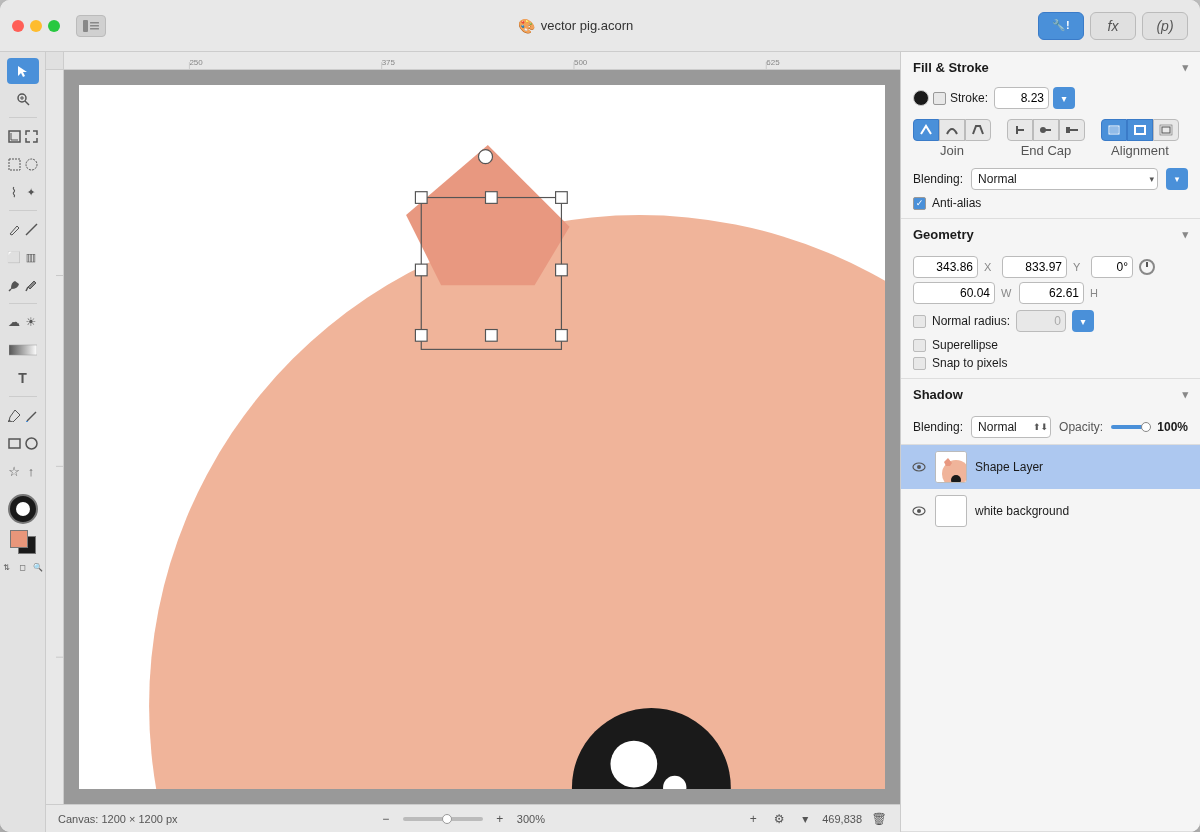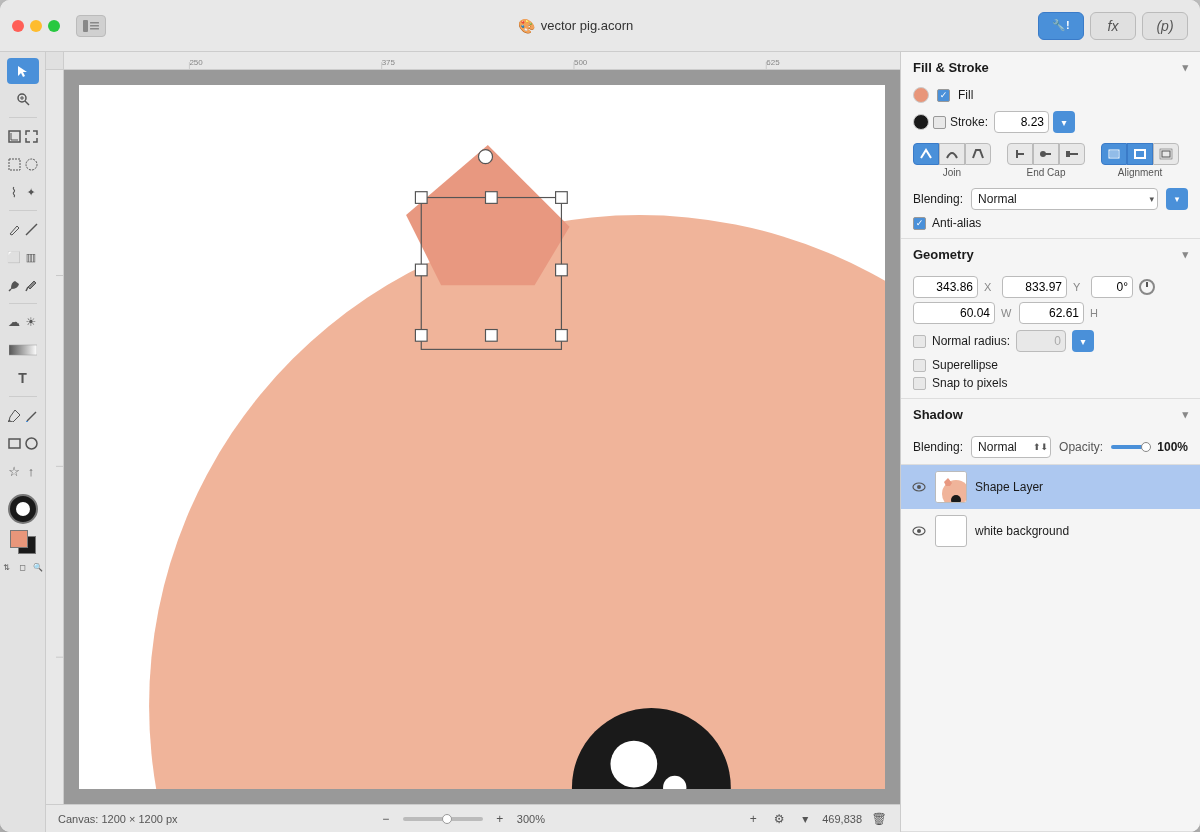--- a/index.html
+++ b/index.html
@@ -360,21 +360,21 @@
       align-items: center;
       justify-content: center;
       font-size: 10px;
       cursor: pointer;
     }
     .cap-btn:first-child { border-radius: 4px 0 0 4px; }
     .cap-btn:last-child { border-radius: 0 4px 4px 0; }
     .cap-btn.active { background: #4a90d9; color: white; border-color: #3a7bc8; }
 
     .btn-group-label {
-      font-size: 10px;
+      font-size: 13px;
       color: #555;
       text-align: center;
     }
     .join-cap-group {
       display: flex;
       flex-direction: column;
       align-items: center;
       gap: 2px;
     }
 
@@ -842,25 +842,20 @@
     </div>
 
     <div class="right-panel">
 
       <div class="panel-section">
         <div class="panel-section-header">
           <span>Fill &amp; Stroke</span>
           <span class="section-collapse">▾</span>
         </div>
 
-        <div class="fill-stroke-row">
-          <div class="color-dot" style="background:#e8967a; width:16px;height:16px;border-radius:50%;border:1px solid #ccc;"></div>
-          <div class="cb"></div>
-          <span>Fill</span>
-        </div>
 
         <div class="stroke-value-row">
           <div style="width:16px;height:16px;border-radius:50%;background:#1a1a1a;border:1px solid #ccc;flex-shrink:0;"></div>
           <div style="width:13px;height:13px;border:1px solid #999;border-radius:2px;background:#e8e8e8;flex-shrink:0;"></div>
           <span style="margin-right:2px;">Stroke:</span>
           <input type="text" class="stroke-input" value="8.23" style="">
           <div class="dropdown-btn">▾</div>
         </div>
 
         <div class="join-cap-row">

